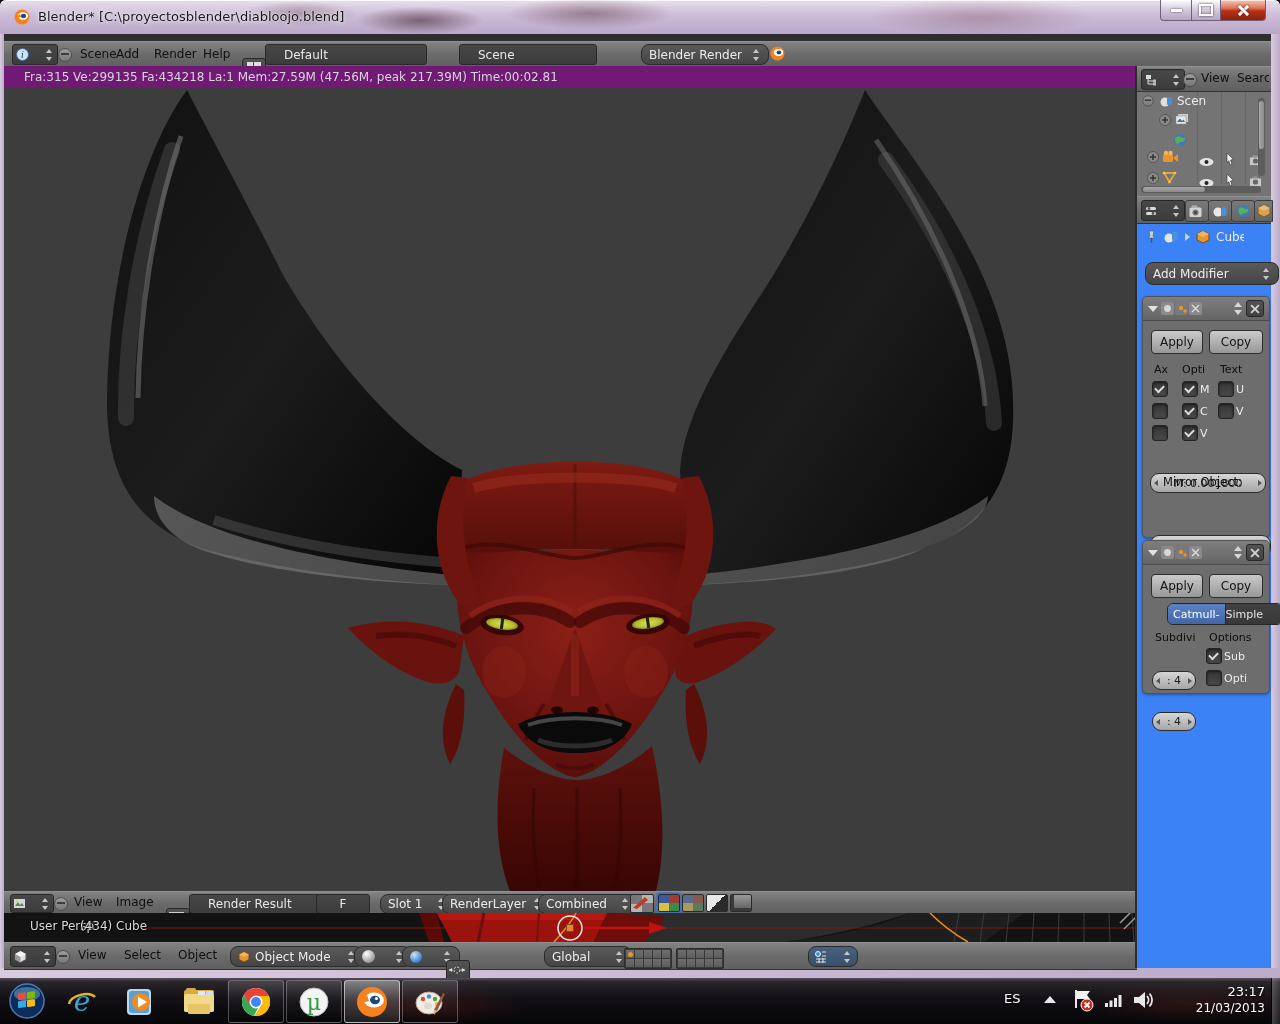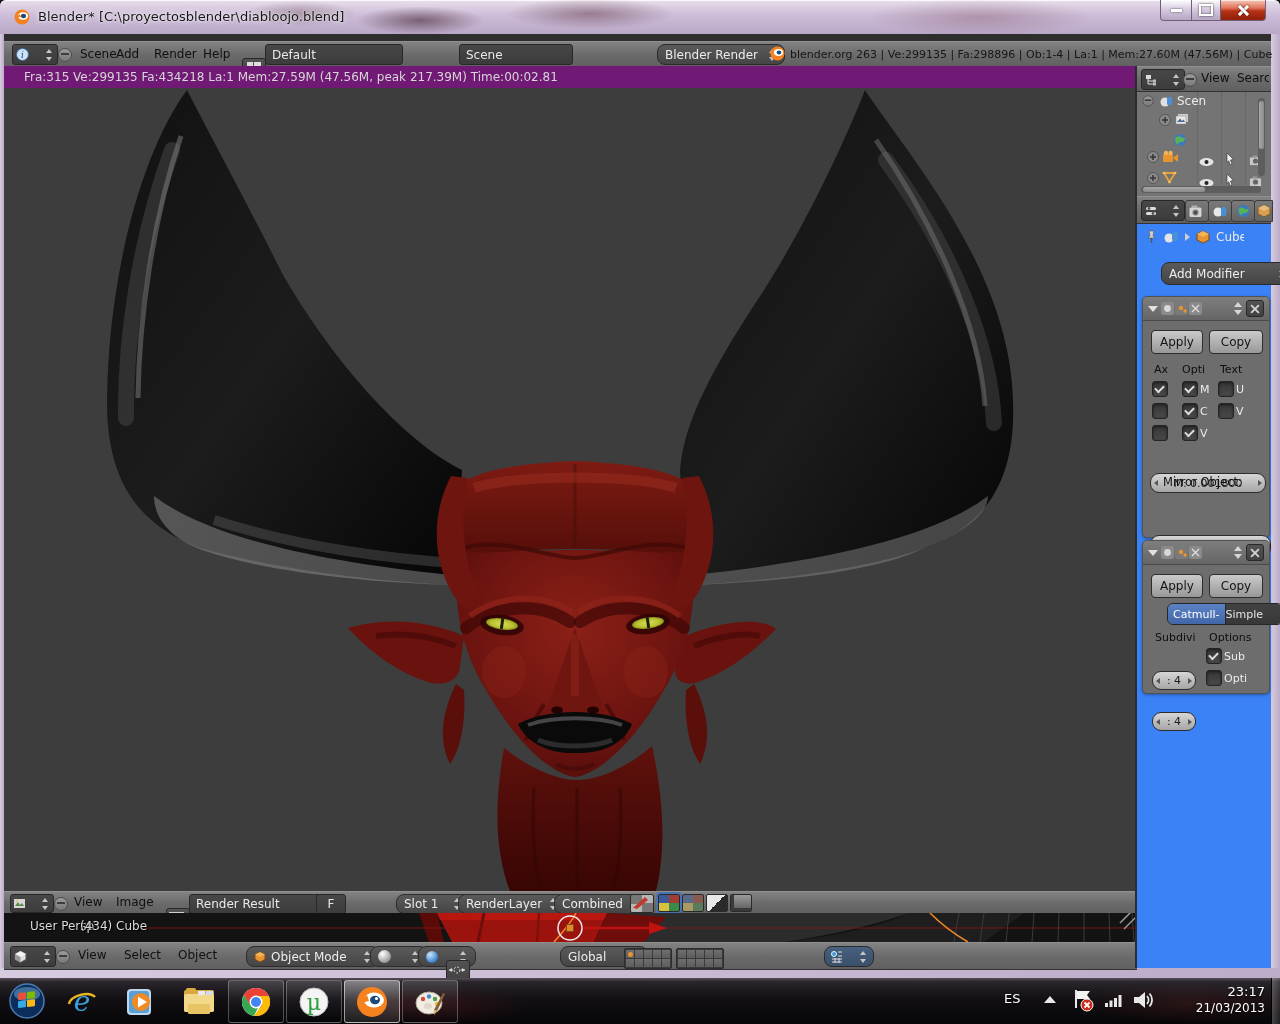--- a/index.html
+++ b/index.html
@@ -22,22 +22,22 @@
   .cap.cl{background:linear-gradient(180deg,#f4c9b8 0%,#e2735a 40%,#b53116 55%,#8f2009 100%);}
   .g-min{width:11px;height:3px;background:#fff;box-shadow:0 0 2px #333;}
   .g-max{width:10px;height:8px;border:2px solid #fff;box-shadow:0 0 2px #333,inset 0 0 2px #333;}
   .g-x{position:relative;width:12px;height:12px;}
   .g-x::before,.g-x::after{content:"";position:absolute;left:5px;top:0;width:3px;height:13px;background:#fff;box-shadow:0 0 2px #400;}
   .g-x::before{transform:rotate(45deg);} .g-x::after{transform:rotate(-45deg);}
   .aero{background:linear-gradient(90deg,#d7cbe0,#bcabc9);}
   
   .hdr{background:linear-gradient(#838383,#6b6b6b 50%,#606060);border-top:1px solid #909090;border-bottom:1px solid #323232;}
   .menu{font-size:12px;color:#101010;}
-  .df{background:linear-gradient(#474747,#3c3c3c);border:1px solid #282828;border-radius:3px;color:#e8e8e8;font-size:12px;display:flex;align-items:center;padding:0 6px;white-space:nowrap;overflow:hidden;}
-  .drop{background:linear-gradient(#5a5a5a,#454545);border:1px solid #2b2b2b;border-radius:8px;color:#ececec;font-size:12px;display:flex;align-items:center;padding:0 7px;white-space:nowrap;margin-left:16px;}
+  .df{background:linear-gradient(#474747,#3c3c3c);border:1px solid #282828;border-radius:3px;color:#e8e8e8;font-size:12px;display:flex;align-items:center;padding:0 18px;white-space:nowrap;overflow:hidden;}
+  .drop{background:linear-gradient(#5a5a5a,#454545);border:1px solid #2b2b2b;border-radius:8px;color:#ececec;font-size:12px;display:flex;align-items:center;padding:0 7px;white-space:nowrap;}
   .spin{width:9px;height:12px;position:relative;margin-left:auto;flex:none;}
   .spin::before{content:"";position:absolute;left:1px;top:0;border-left:3.5px solid transparent;border-right:3.5px solid transparent;border-bottom:4px solid #c6c6c6;}
   .spin::after{content:"";position:absolute;left:1px;bottom:0;border-left:3.5px solid transparent;border-right:3.5px solid transparent;border-top:4px solid #c6c6c6;}
   .ibtn{background:linear-gradient(#535353,#414141);border:1px solid #282828;border-radius:3px;position:relative;}
   .plus::before{content:"";position:absolute;left:50%;top:50%;width:10px;height:2px;background:#d0d0d0;transform:translate(-50%,-50%);}
   .plus::after{content:"";position:absolute;left:50%;top:50%;width:2px;height:10px;background:#d0d0d0;transform:translate(-50%,-50%);}
   .xx::before,.xx::after{content:"";position:absolute;left:50%;top:50%;width:11px;height:2px;background:#d0d0d0;}
   .xx::before{transform:translate(-50%,-50%) rotate(45deg);} .xx::after{transform:translate(-50%,-50%) rotate(-45deg);}
   .collapse{width:12px;height:12px;border-radius:50%;background:linear-gradient(#9b9b9b,#787878);border:1px solid #4d4d4d;position:relative;}
   .collapse::after{content:"";position:absolute;left:2px;right:2px;top:4px;height:2px;background:#3d3d3d;}
@@ -155,21 +155,20 @@
           <div class="spin"></div>
       </div>
 
       <div class="a" style="left:766px;top:4px;width:15px;height:15px">
         <svg width="15" height="15">
             <circle cx="7.5" cy="7.5" r="7" fill="#f5821f"></circle>
             <ellipse cx="8.5" cy="6.5" rx="4.6" ry="3.4" fill="#fff"></ellipse>
             <ellipse cx="9" cy="6.6" rx="2.3" ry="2" fill="#1b4a78"></ellipse>
           </svg>
       </div>
-      <span class="a" style="left:786px;top:6px;font-size:11px;color:#161616;white-space:nowrap">blender.org 263 | Ve:299135 | Fa:298896 | Ob:1-4 | La:1 | Mem:27.60M (47.56M) | Cube</span>
     </div>
 
     <div class="a" style="left:0;top:32px;width:1133px;height:22px;background:#701a75">
       <span class="a" style="left:20px;top:4px;font-size:12px;color:#d6d6d6;white-space:nowrap">Fra:315  Ve:299135 Fa:434218 La:1 Mem:27.59M (47.56M, peak 217.39M) Time:00:02.81</span>
     </div>
 
     <div class="a" style="left:0;top:54px;width:1133px;height:803px;background:#3d3d3d;overflow:hidden">
       <svg width="1133" height="803" viewBox="0 0 1133 803">
         <defs>
           <linearGradient id="hornG" x1="0" y1="0" x2="1" y2="1">

